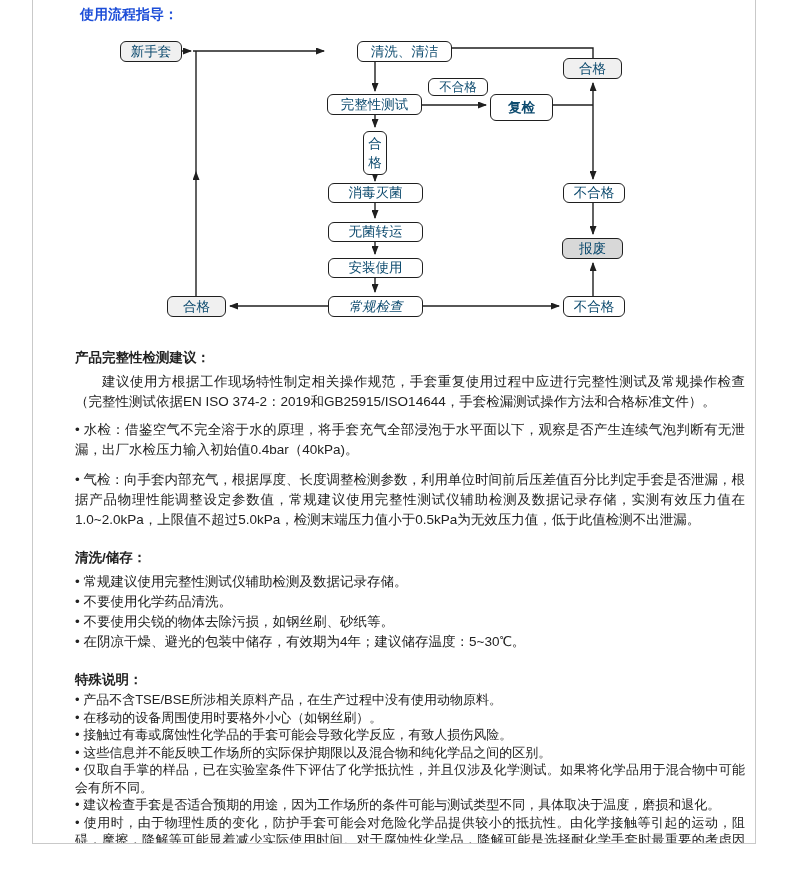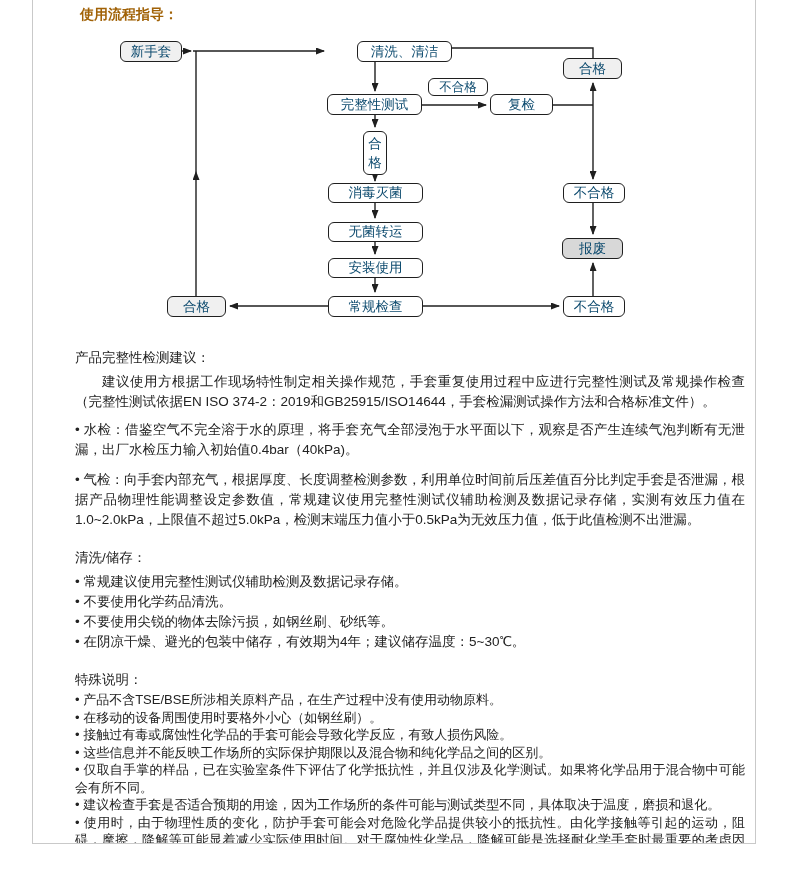--- a/index.html
+++ b/index.html
@@ -1,33 +1,33 @@
 <!DOCTYPE html>
 <html lang="zh"><head>
 <meta charset="utf-8">
 <style>
   html,body{margin:0;padding:0;background:#ffffff;}
   body{width:790px;height:876px;position:relative;font-family:"Liberation Sans",sans-serif;color:#222;}
   .page{position:absolute;left:32px;top:0;width:724px;height:844px;background:#fff;
         border:1px solid #c9c9c9;border-top:none;box-sizing:border-box;overflow:hidden;}
   
   .flowchart{position:relative;width:100%;height:330px;}
-  .fc-title{position:absolute;left:47px;top:6px;font-size:14px;font-weight:bold;color:#a16207;}
+  .fc-title{position:absolute;left:47px;top:6px;font-size:14px;font-weight:bold;color:#1d4ed8;}
   .fc-svg{position:absolute;left:0;top:0;pointer-events:none;}
   .node{position:absolute;box-sizing:border-box;border:1.5px solid #1f1f1f;border-radius:6px;
         background:#fff;font-size:13.5px;color:#0c4a6e;text-align:center;
         display:flex;align-items:center;justify-content:center;line-height:1;padding:1px 2px;}
   .node.grey{background:#f0f0f0;}
   .node.dark{background:#d8d8d8;}
   .node.small{font-size:12.5px;}
   .node.vert{flex-direction:column;line-height:19px;padding:2px 0;}
   
   .doc{padding:0 12px 0 42px;width:670px;box-sizing:content-box;}
   .doc-section{margin-top:18px;}
-  .section-heading{font-size:13.5px;font-weight:normal;margin:0 0 4px 0;line-height:20px;}
+  .section-heading{font-size:13.5px;font-weight:bold;margin:0 0 4px 0;line-height:20px;}
   .doc-paragraph{font-size:13.5px;line-height:20px;margin:0 0 8px 0;text-indent:2em;text-align:justify;}
   .bullet{font-size:13.5px;line-height:20px;margin:0;text-align:justify;}
   .doc-section.gapped .bullet{margin-bottom:10px;}
   .doc-section.tight .section-heading{margin-bottom:1px;}
   .doc-section.tight .bullet{font-size:13px;line-height:17.5px;}
 </style>
 </head>
 <body>
 
 <div class="page">
@@ -61,27 +61,27 @@
         <line x1="390" y1="306" x2="526" y2="306" marker-end="url(#ah)"></line>
         <line x1="560" y1="203" x2="560" y2="234" marker-end="url(#ah)"></line>
         <line x1="560" y1="296" x2="560" y2="263" marker-end="url(#ah)"></line>
       </g>
     </svg>
 
     <div class="node grey" style="left:87px;top:41px;width:62px;height:21px;">新手套</div>
     <div class="node" style="left:294px;top:41px;width:95px;height:21px;margin-left:30px;">清洗、清洁</div>
     <div class="node small" style="left:395px;top:78px;width:60px;height:18px;">不合格</div>
     <div class="node" style="left:294px;top:94px;width:95px;height:21px;text-align:center;">完整性测试</div>
-    <div class="node" style="left:457px;top:94px;width:63px;height:21px;">复检</div>
+    <div class="node" style="left:457px;top:94px;width:63px;height:27px;font-weight:bold;">复检</div>
     <div class="node grey" style="left:530px;top:58px;width:59px;height:21px;">合格</div>
     <div class="node vert" style="left:330px;top:131px;width:24px;height:44px;">合格</div>
     <div class="node" style="left:295px;top:183px;width:95px;height:20px;">消毒灭菌</div>
     <div class="node" style="left:295px;top:222px;width:95px;height:20px;">无菌转运</div>
     <div class="node" style="left:295px;top:258px;width:95px;height:20px;">安装使用</div>
-    <div class="node" style="left:295px;top:296px;width:95px;height:21px;">常规检查</div>
+    <div class="node" style="left:295px;top:296px;width:95px;height:21px;font-style:italic;">常规检查</div>
     <div class="node grey" style="left:134px;top:296px;width:59px;height:21px;">合格</div>
     <div class="node" style="left:530px;top:183px;width:62px;height:20px;">不合格</div>
     <div class="node dark" style="left:529px;top:238px;width:61px;height:21px;">报废</div>
     <div class="node" style="left:530px;top:296px;width:62px;height:21px;">不合格</div>
   </div>
 
   <div class="doc">
       <div class="doc-section gapped">
         <div class="section-heading">产品完整性检测建议：</div>
         <p class="doc-paragraph">建议使用方根据工作现场特性制定相关操作规范，手套重复使用过程中应进行完整性测试及常规操作检查（完整性测试依据EN ISO 374-2：2019和GB25915/ISO14644，手套检漏测试操作方法和合格标准文件）。</p>

